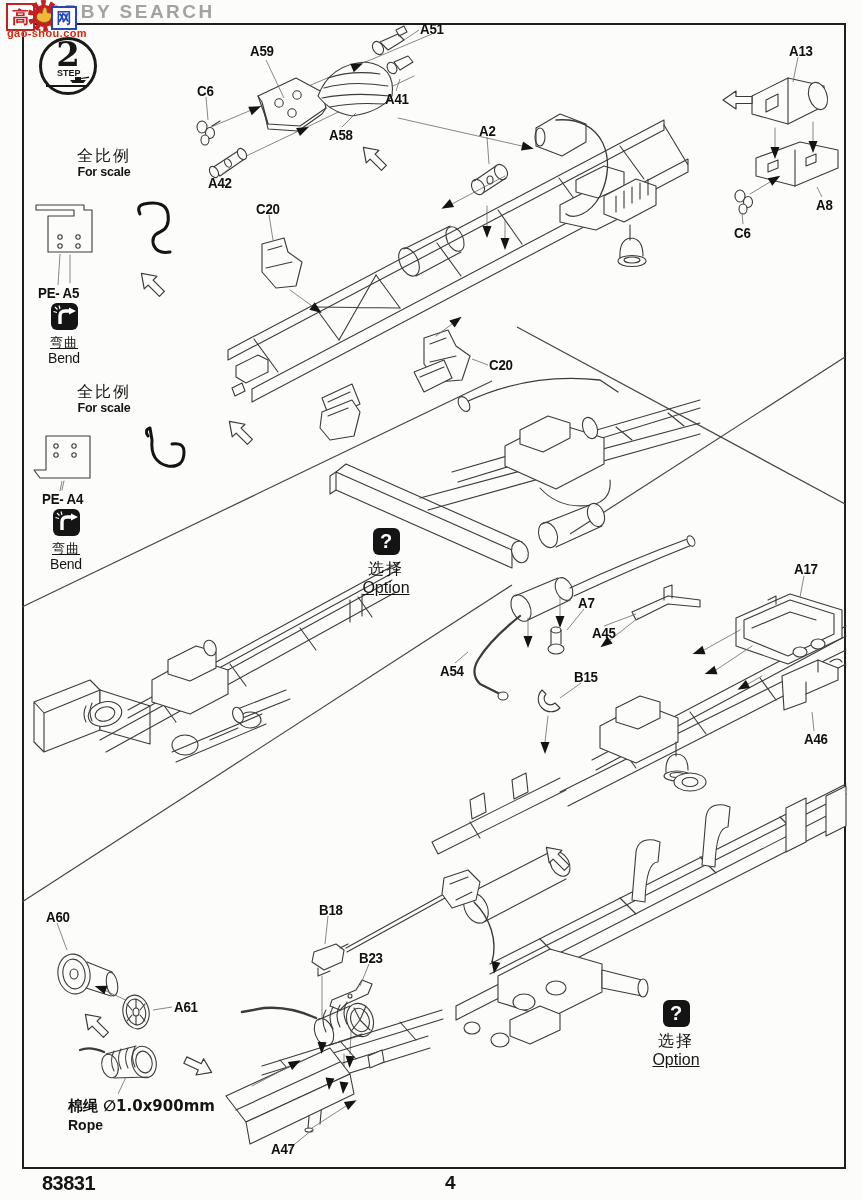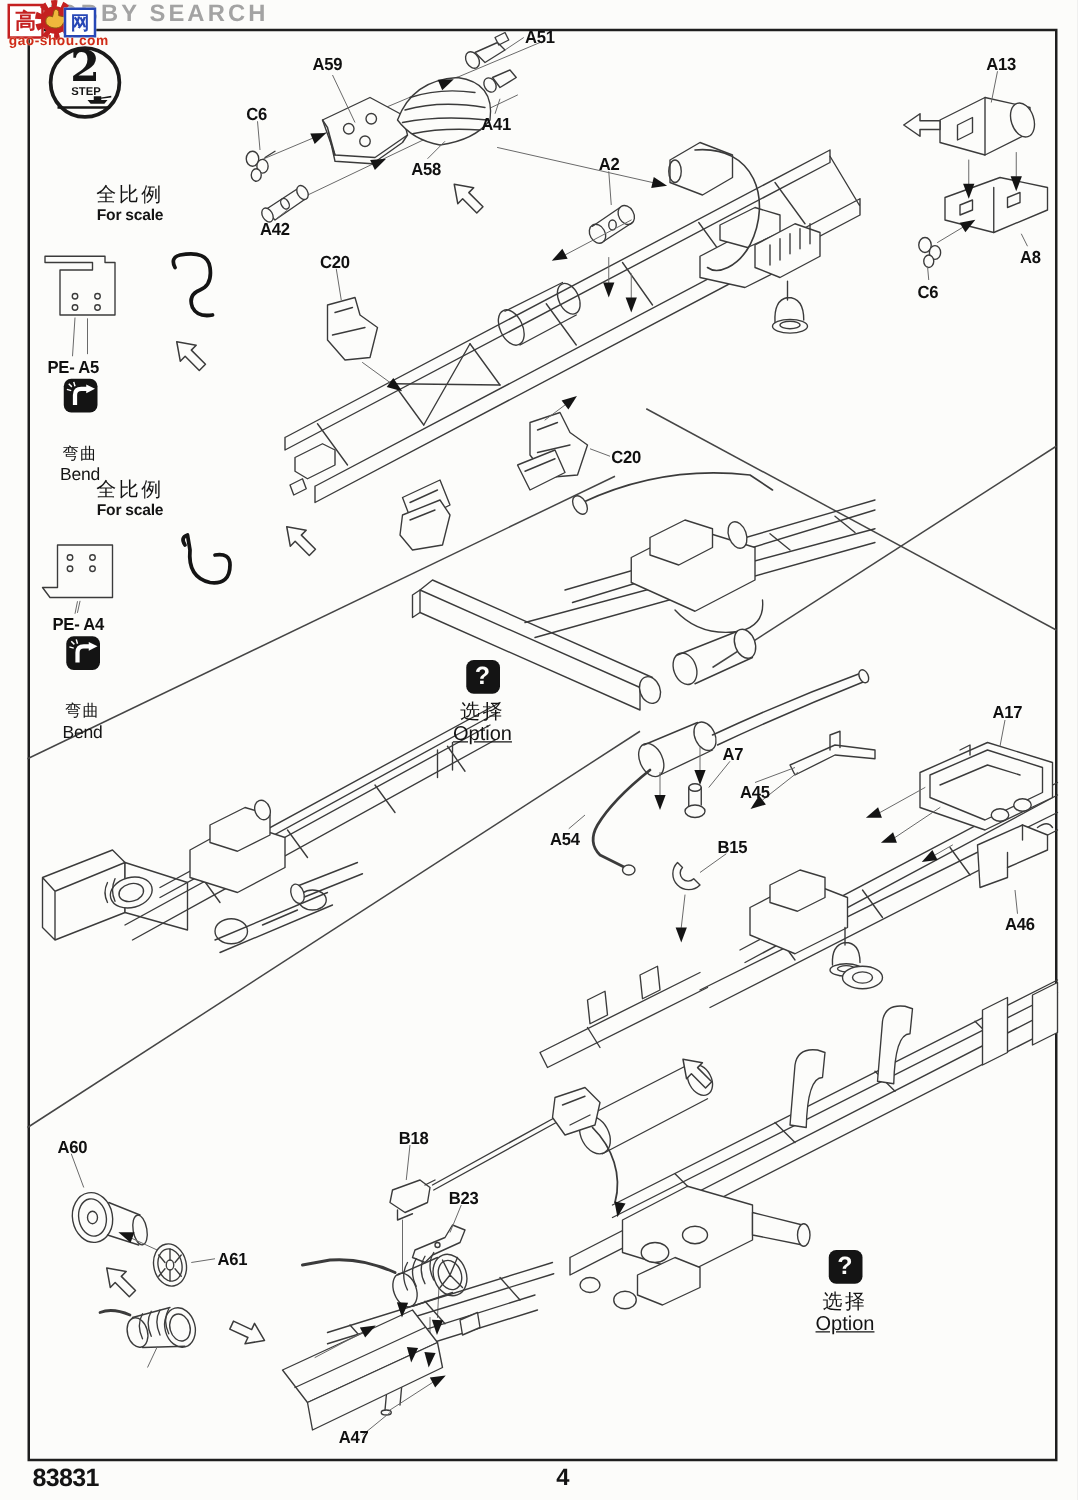--- a/index.html
+++ b/index.html
@@ -18,25 +18,25 @@
   .plabel{position:absolute;font:700 14px/1.05 "Liberation Sans",sans-serif;
           letter-spacing:-.2px;white-space:nowrap;color:#101010;transform:scaleX(.95);transform-origin:left top;}
   .note{position:absolute;text-align:center;}
   .note .cn{font:400 16px/1.2 "DejaVu Sans","Liberation Sans",sans-serif;letter-spacing:2px;}
   .note .en{font:700 12.5px/1.2 "Liberation Sans",sans-serif;letter-spacing:-.2px;}
   .sq-icon{display:inline-block;width:27px;height:27px;background:#141414;border-radius:6px;
            position:relative;}
   .q-icon{color:#fcfcfa;font:800 20px/27px "Liberation Sans",sans-serif;text-align:center;width:100%;display:block;}
   .opt .cn{font-size:16px;margin-top:4px;}
   .opt .en{font:400 16px/1.2 "Liberation Sans",sans-serif;letter-spacing:0;text-decoration:underline;}
-  .bendnote .cn{font-size:13px;letter-spacing:1px;margin-top:21px;}
+  .bendnote .cn{font-size:13px;letter-spacing:1px;margin-top:1px;text-decoration:underline;}
   .bendnote .en{font:400 14px/1.1 "Liberation Sans",sans-serif;}
   .ropenote{position:absolute;font:700 15px/1.4 "DejaVu Sans","Liberation Sans",sans-serif;white-space:nowrap;}
   .ropenote .en{font:700 14px/1.2 "Liberation Sans",sans-serif;display:block;}
-  .footer-code{position:absolute;font:700 20px/1 "Liberation Sans",sans-serif;letter-spacing:-.5px;}
+  .footer-code{position:absolute;font:700 20px/1 "Liberation Sans",sans-serif;letter-spacing:-.5px;margin-left:16px;}
   .footer-page{position:absolute;font:700 19px/1 "Liberation Sans",sans-serif;}
   
   .wm{position:absolute;left:0;top:0;width:240px;height:45px;z-index:5;}
   .wm-brand{position:absolute;left:31px;top:2px;font:700 19px/1 "Liberation Sans",sans-serif;
             color:#a3a3a3;letter-spacing:2.5px;}
   .wm-box{position:absolute;background:#fff;text-align:center;font-weight:700;}
   .wm-hi{left:6px;top:3px;width:25px;height:24px;border:2.5px solid #c42020;color:#c42020;
          font-size:17px;line-height:24px;font-family:"DejaVu Sans",sans-serif;}
   .wm-net{left:51px;top:6px;width:22px;height:20px;border:2.5px solid #2747b6;color:#2747b6;
           font-size:15px;line-height:20px;font-family:"DejaVu Sans",sans-serif;}
@@ -450,20 +450,25 @@
     <div class="en">Option</div>
   </div>
   <div class="note opt" style="left:644px;top:1000px;width:64px;">
     <span class="sq-icon">
       <span class="q-icon">?</span>
     </span>
     <div class="cn">选择</div>
     <div class="en">Option</div>
   </div>
 
+  <div class="ropenote" style="left:68px;top:1096px;">
+    <span>棉绳</span>
+    <span style="font-family:'DejaVu Sans',sans-serif;">∅1.0x900mm</span>
+    <span class="en">Rope</span>
+  </div>
 
   <div class="footer-code" style="left:26px;top:1173px;">83831</div>
   <div class="footer-page" style="left:445px;top:1173px;">4</div>
 
   <div id="labels-layer">
       <span class="plabel" style="left: 420px; top: 22px;">A51</span>
       <span class="plabel" style="left: 250px; top: 44px;">A59</span>
       <span class="plabel" style="left: 789px; top: 44px;">A13</span>
       <span class="plabel" style="left: 197px; top: 84px;">C6</span>
       <span class="plabel" style="left: 385px; top: 92px;">A41</span>

